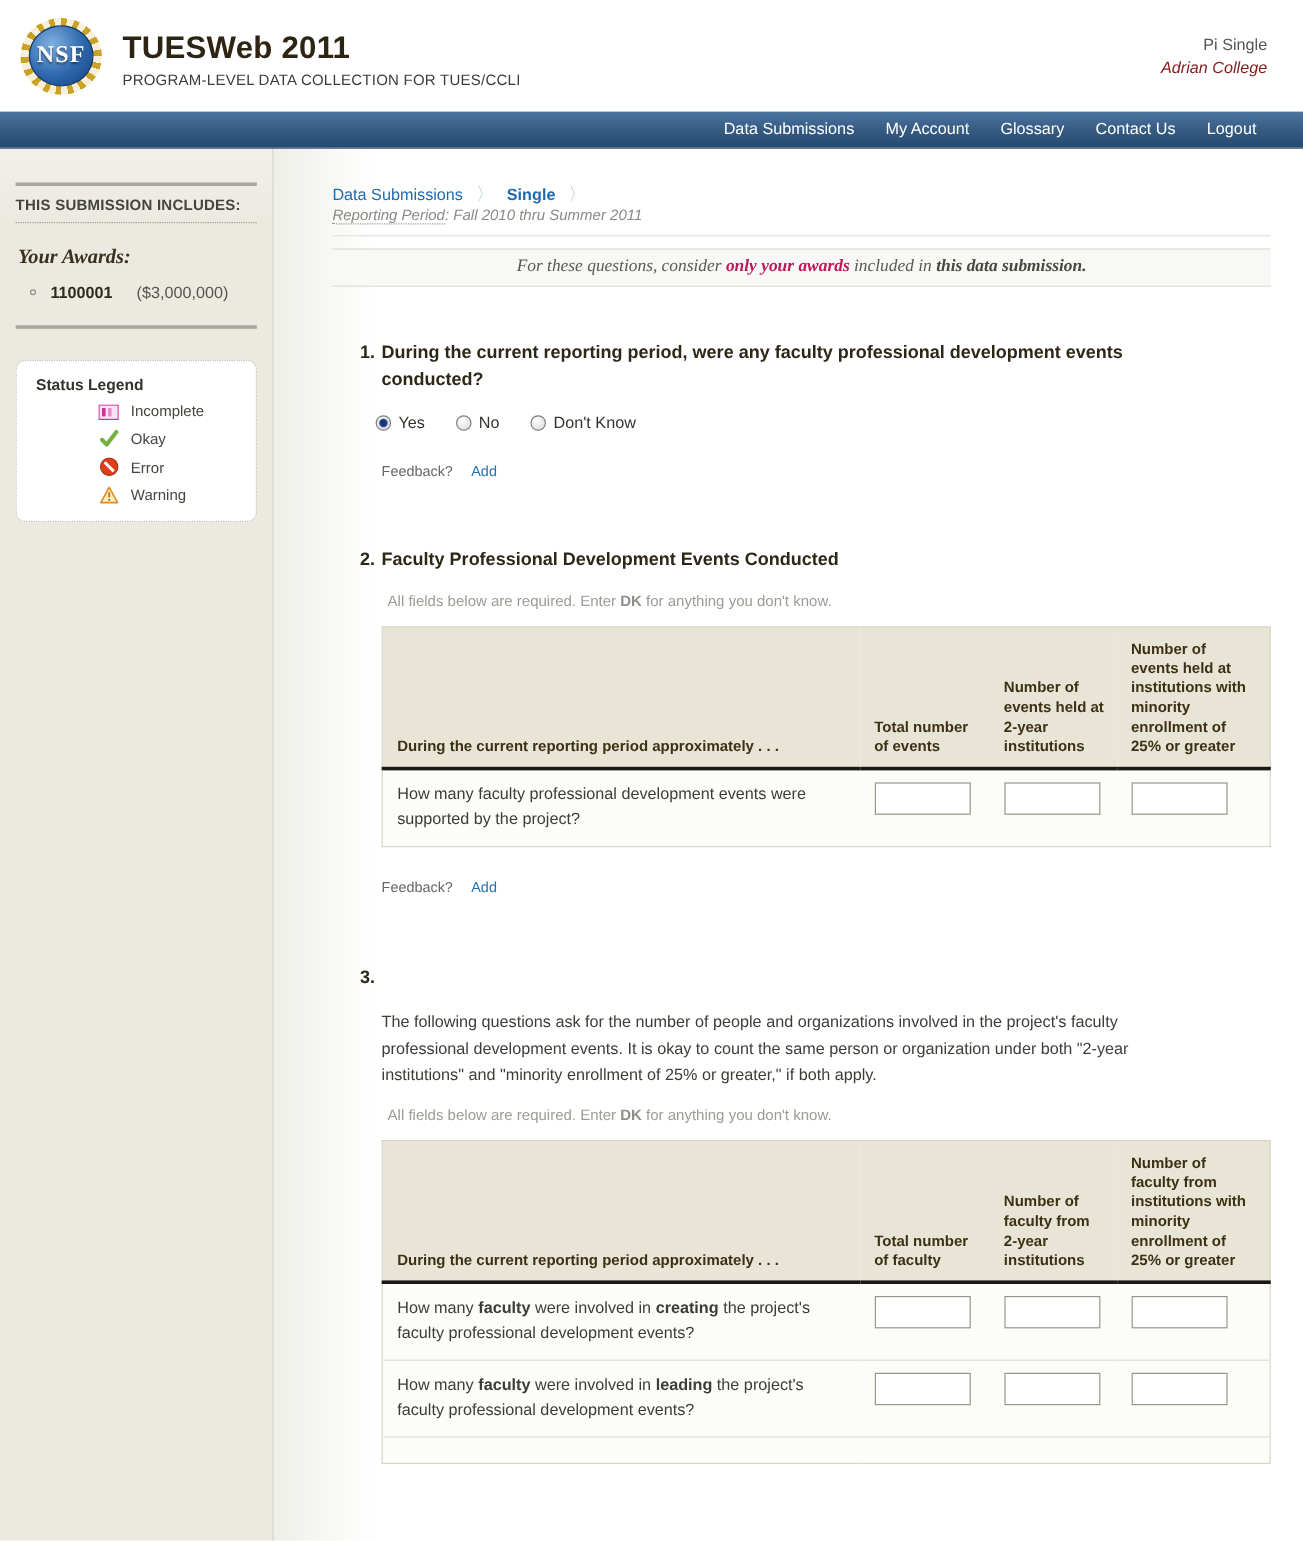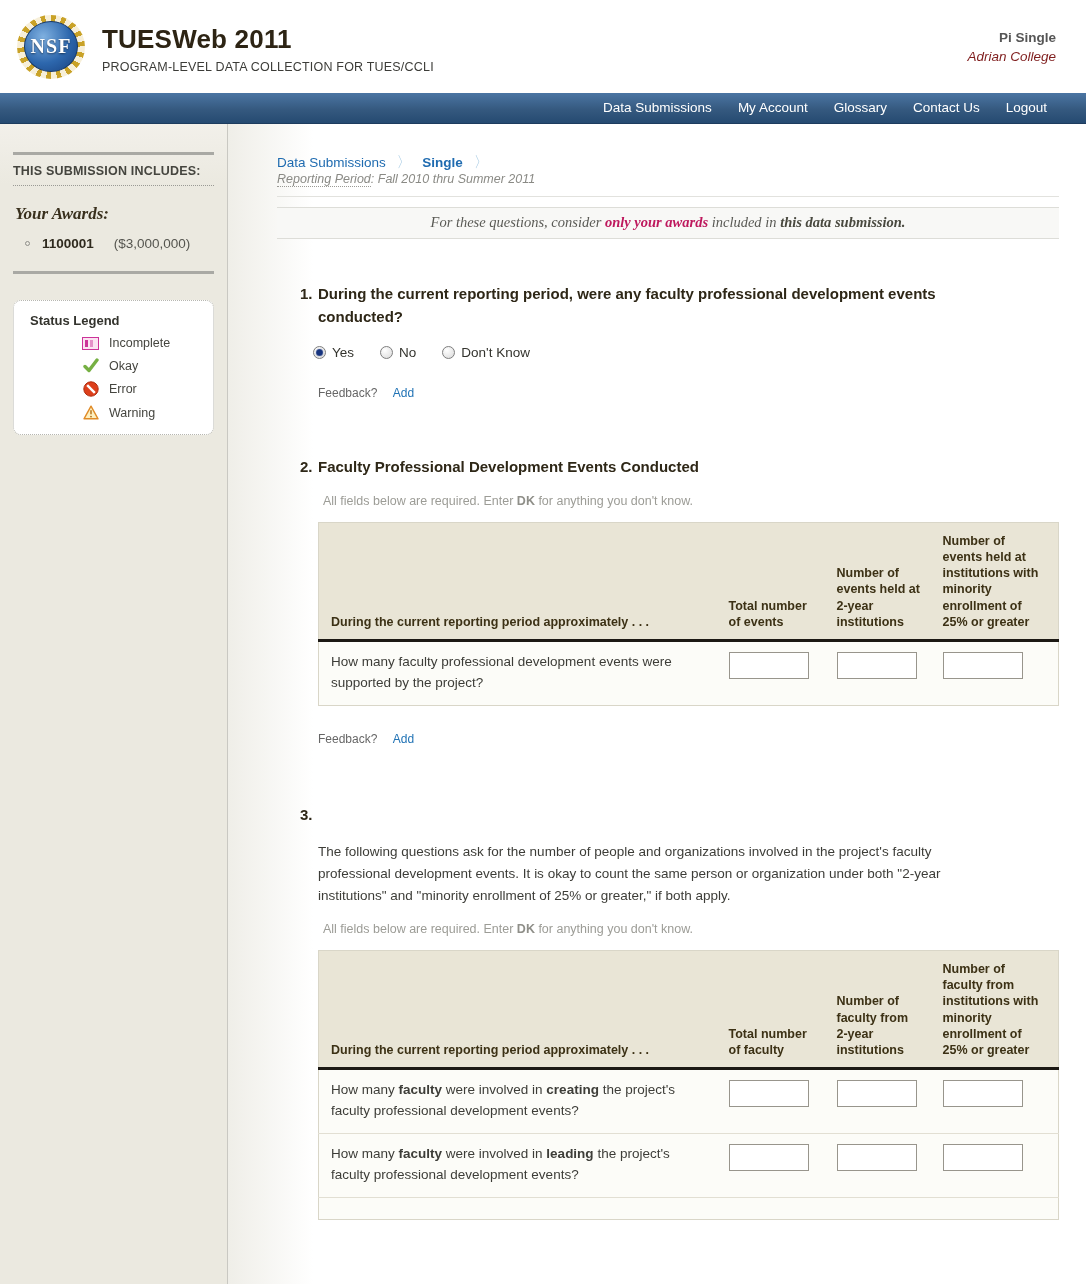--- a/index.html
+++ b/index.html
@@ -13,21 +13,21 @@
   .nsf-burst { position:absolute; width:68px; height:64px; border-radius:50%;
     background:repeating-conic-gradient(#c9a227 0deg 9deg, #f7efd8 9deg 20deg); }
   .nsf-globe { position:relative; width:54px; height:51px; border-radius:50%;
     background:radial-gradient(circle at 35% 30%, #7fb0e0, #2d67ad 55%, #173f7d);
     border:1px solid #15386b; display:flex; align-items:center; justify-content:center; }
   .nsf-globe span { color:#fff; font-family:"Liberation Serif", serif; font-weight:bold; font-size:20px; letter-spacing:1px; text-shadow:0 1px 2px rgba(0,0,0,.5); }
   .app-titles { margin-left:14px; padding-top:4px; }
   .app-title { font-size:26px; font-weight:bold; color:#2d2414; letter-spacing:.2px; }
   .app-subtitle { font-size:12.5px; color:#3c3c38; margin-top:5px; letter-spacing:.2px; }
   .user-info { margin-left:auto; text-align:right; }
-  .user-name { font-size:13.5px; font-weight:bold; color:#555; }
+  .user-name { font-size:13.5px; font-weight:normal; color:#555; }
   .user-org { font-size:13.5px; font-style:italic; color:#7f1d1d; margin-top:4px; }
 
   
   .main-nav { height:31px; background:linear-gradient(#4b75a3, #35597f 55%, #254a71);
     border-bottom:1px solid #1d3c5e; }
   .main-nav ul { list-style:none; display:flex; justify-content:flex-end; padding-right:26px; }
   .main-nav li { line-height:30px; }
   .main-nav a { display:block; padding:0 13px; color:#fff; font-size:13.5px; text-decoration:none; cursor:pointer; }
 
   
@@ -44,21 +44,21 @@
   .dotted-rule { border-top:1px dotted #9a9a95; }
   .awards-heading { font-family:"Liberation Serif", serif; font-style:italic; font-weight:bold;
     font-size:17px; color:#39301d; margin:18px 0 0 2px; }
   .award-row { display:flex; align-items:center; margin:12px 0 0 12px; font-size:13.5px; }
   .award-bullet { width:5px; height:5px; border:1px solid #8f8f8a; border-radius:50%; margin-right:12px; flex:none; }
   .award-number { font-weight:bold; color:#2f2a1e; }
   .award-amount { color:#55554f; margin-left:20px; }
   .sb-rule-2 { margin-top:20px; }
   .legend-box { margin-top:26px; background:#fff; border:1px dotted #b7b7b1; border-radius:8px; padding:12px 12px 14px 16px; }
   .legend-title { font-size:13px; font-weight:bold; color:#33332d; }
-  .legend-item { display:flex; align-items:center; margin:8px 0 0 8px;padding-left:44px; }
+  .legend-item { display:flex; align-items:flex-end; margin:8px 0 0 8px;padding-left:44px; }
   .legend-icon { width:17px; display:inline-flex; justify-content:center; margin-right:10px; flex:none; }
   .legend-label { font-size:12.5px; color:#45453f; }
 
   
   .breadcrumb { font-size:13.5px; color:#1f6bb0; }
   .crumb { color:#1f6bb0; text-decoration:none; cursor:pointer; }
   .crumb.current { font-weight:bold; }
   .crumb-sep { color:#a9cce4; font-size:15px; margin:0 7px; }
 
   

